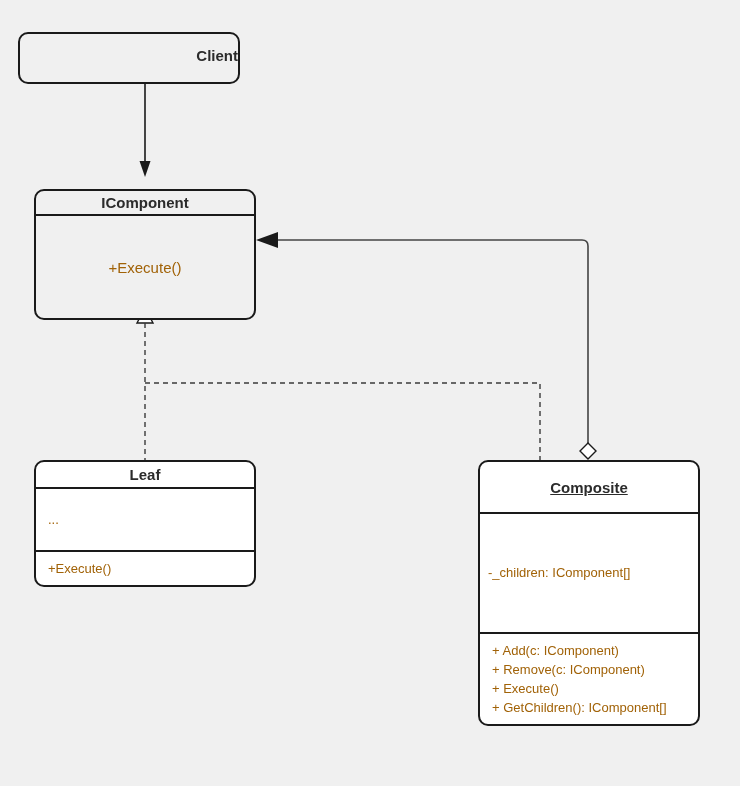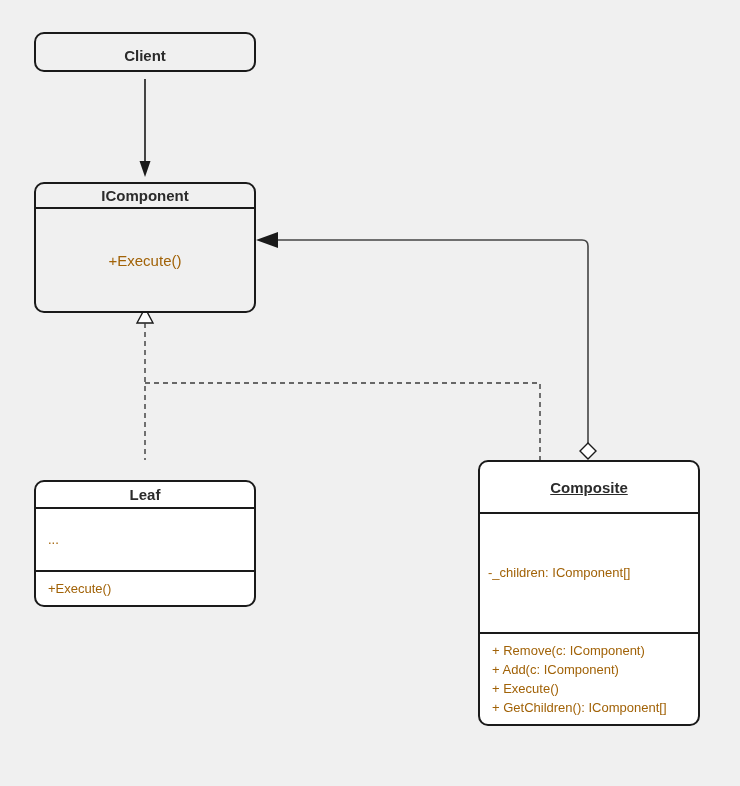--- a/index.html
+++ b/index.html
@@ -69,23 +69,23 @@
     justify-content: center;
     text-align: center;
     font-size: 15px;
   }
   .uml-section .line {
     line-height: 19px;
     white-space: pre;
   }
 
   
-  #box-client    { left: 34px;  top: 32px;  width: 222px; height: 40px; }
-  #box-icomponent{ left: 34px;  top: 182px; width: 222px; height: 131px; }
-  #box-leaf      { left: 34px;  top: 480px; width: 222px; height: 127px; }
+  #box-client    { left: 18px;  top: 32px;  width: 222px; height: 52px; align-items: flex-end; }
+  #box-icomponent{ left: 34px;  top: 189px; width: 222px; height: 131px; }
+  #box-leaf      { left: 34px;  top: 460px; width: 222px; height: 127px; }
   #box-composite { left: 478px; top: 460px; width: 222px; height: 266px; }
 
   #box-client .uml-title     { height: 43px; }
   #box-icomponent .uml-title { height: 23px; }
   #box-leaf .uml-title       { height: 25px; }
   #box-composite .uml-title  { height: 50px; text-decoration: underline; }
 
   #box-leaf .sec-attrs      { height: 47px; }
   #box-composite .sec-attrs { height: 103px; padding-left: 8px; }
 </style>
@@ -139,20 +139,20 @@
   </div>
 
   <div class="uml-box fill-white" id="box-composite">
     <div class="uml-title">Composite</div>
     <div class="divider"></div>
     <div class="uml-section sec-attrs">
       <div class="line">-_children: IComponent[]</div>
     </div>
     <div class="divider"></div>
     <div class="uml-section sec-methods">
+      <div class="line">+ Add(c: IComponent)</div>
       <div class="line">+ Remove(c: IComponent)</div>
-      <div class="line">+ Add(c: IComponent)</div>
       <div class="line">+ Execute()</div>
       <div class="line">+ GetChildren(): IComponent[]</div>
     </div>
   </div>
 
 </div>
 
 </body></html>

